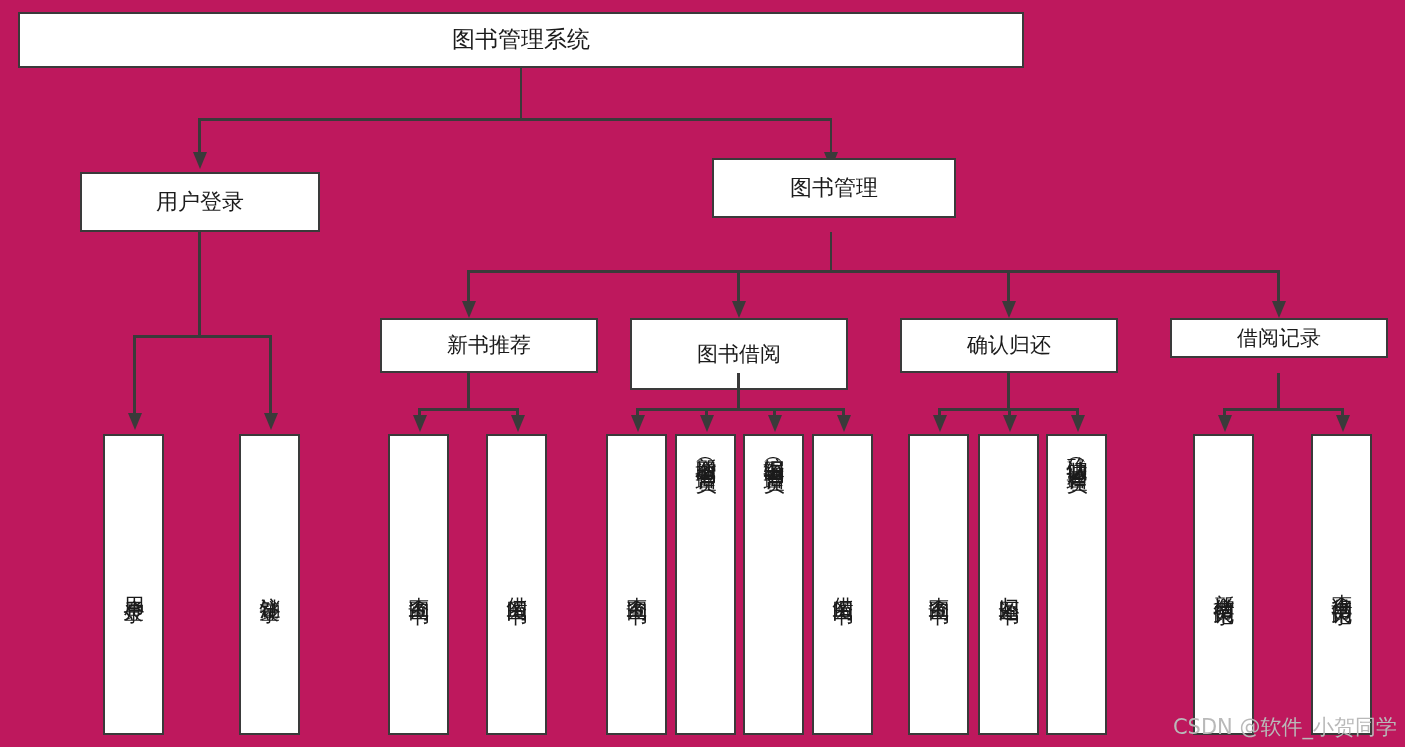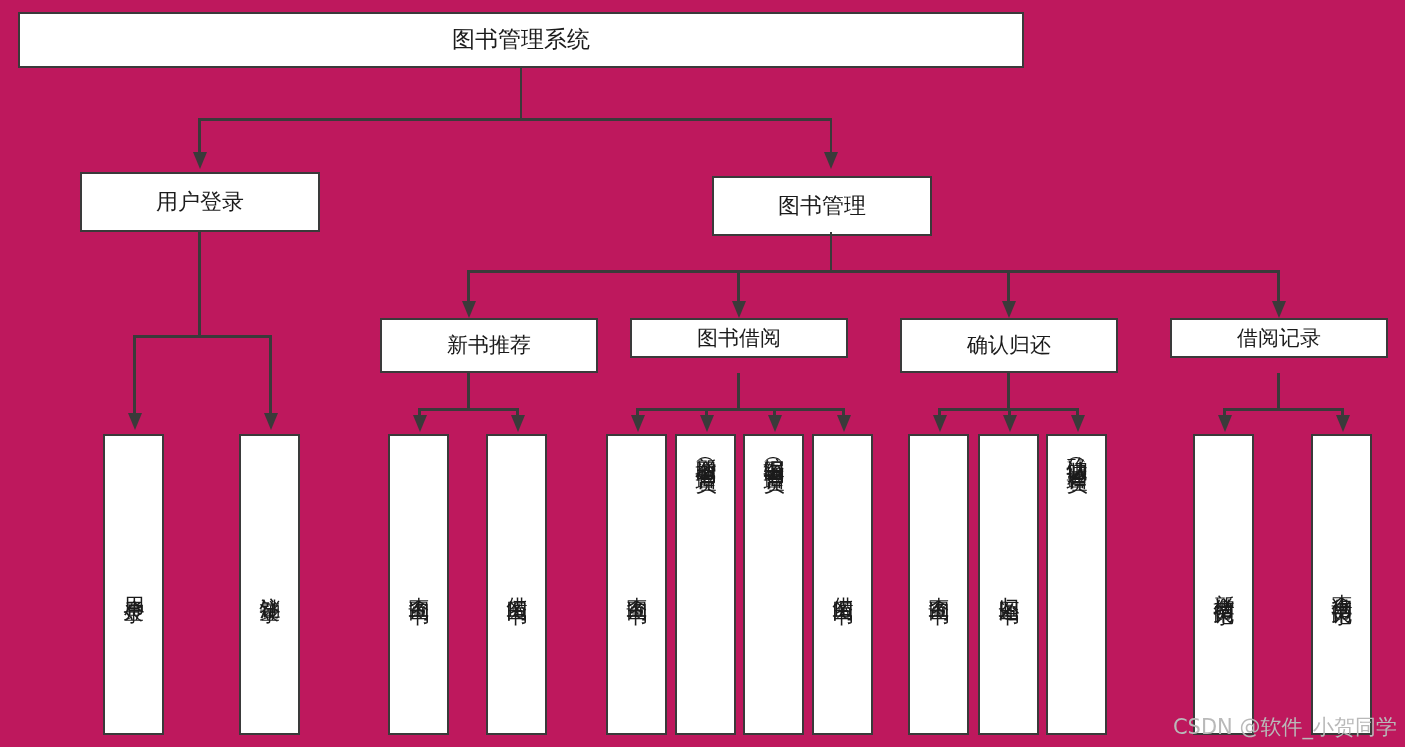--- a/index.html
+++ b/index.html
@@ -105,21 +105,21 @@
   <div class="edge-v" style="left:198px; top:118px; height:36px;"></div>
   <div class="arrow" style="left:192.5px; top:152px;"></div>
 
   <div class="edge-v" style="left:829.5px; top:118px; height:36px;"></div>
   <div class="arrow" style="left:824px; top:152px;"></div>
 
   <div class="node node-l1" style="left:80px; top:172px; width:240px; height:60px;">
     <span>用户登录</span>
   </div>
 
-  <div class="node node-l1" style="left:712px; top:176px; width:220px; height:60px;">
+  <div class="node node-l1" style="left:712px; top:158px; width:244px; height:60px;">
     <span>图书管理</span>
   </div>
 
   <div class="edge-v" style="left:198px; top:232px; height:103px;"></div>
   <div class="edge-h" style="left:133px; top:335px; width:138px;"></div>
   <div class="edge-v" style="left:133px; top:335px; height:80px;"></div>
   <div class="arrow" style="left:127.5px; top:413px;"></div>
   <div class="edge-v" style="left:269px; top:335px; height:80px;"></div>
   <div class="arrow" style="left:263.5px; top:413px;"></div>
 
@@ -134,21 +134,21 @@
 
   <div class="edge-v" style="left:1007px; top:270px; height:33px;"></div>
   <div class="arrow" style="left:1001.5px; top:301px;"></div>
 
   <div class="edge-v" style="left:1277px; top:270px; height:33px;"></div>
   <div class="arrow" style="left:1271.5px; top:301px;"></div>
 
   <div class="node node-l2" style="left:380px; top:318px; width:218px; height:55px;">
     <span>新书推荐</span>
   </div>
-  <div class="node node-l2" style="left:630px; top:318px; width:218px; height:40px;text-align:right;">
+  <div class="node node-l2" style="left:630px; top:318px; width:218px; height:72px;text-align:right;">
     <span>图书借阅</span>
   </div>
   <div class="node node-l2" style="left:900px; top:318px; width:218px; height:55px;">
     <span>确认归还</span>
   </div>
   <div class="node node-l2" style="left:1170px; top:318px; width:218px; height:40px;">
     <span>借阅记录</span>
   </div>
 
   <div class="edge-v" style="left:467px; top:373px; height:35px;"></div>

